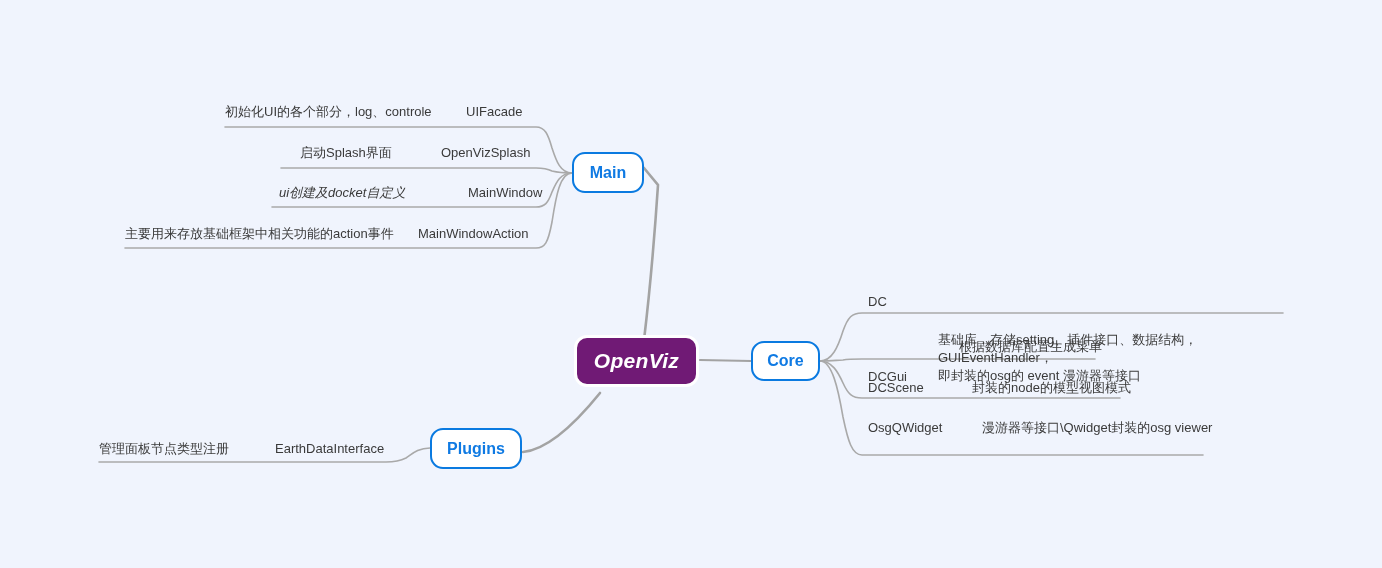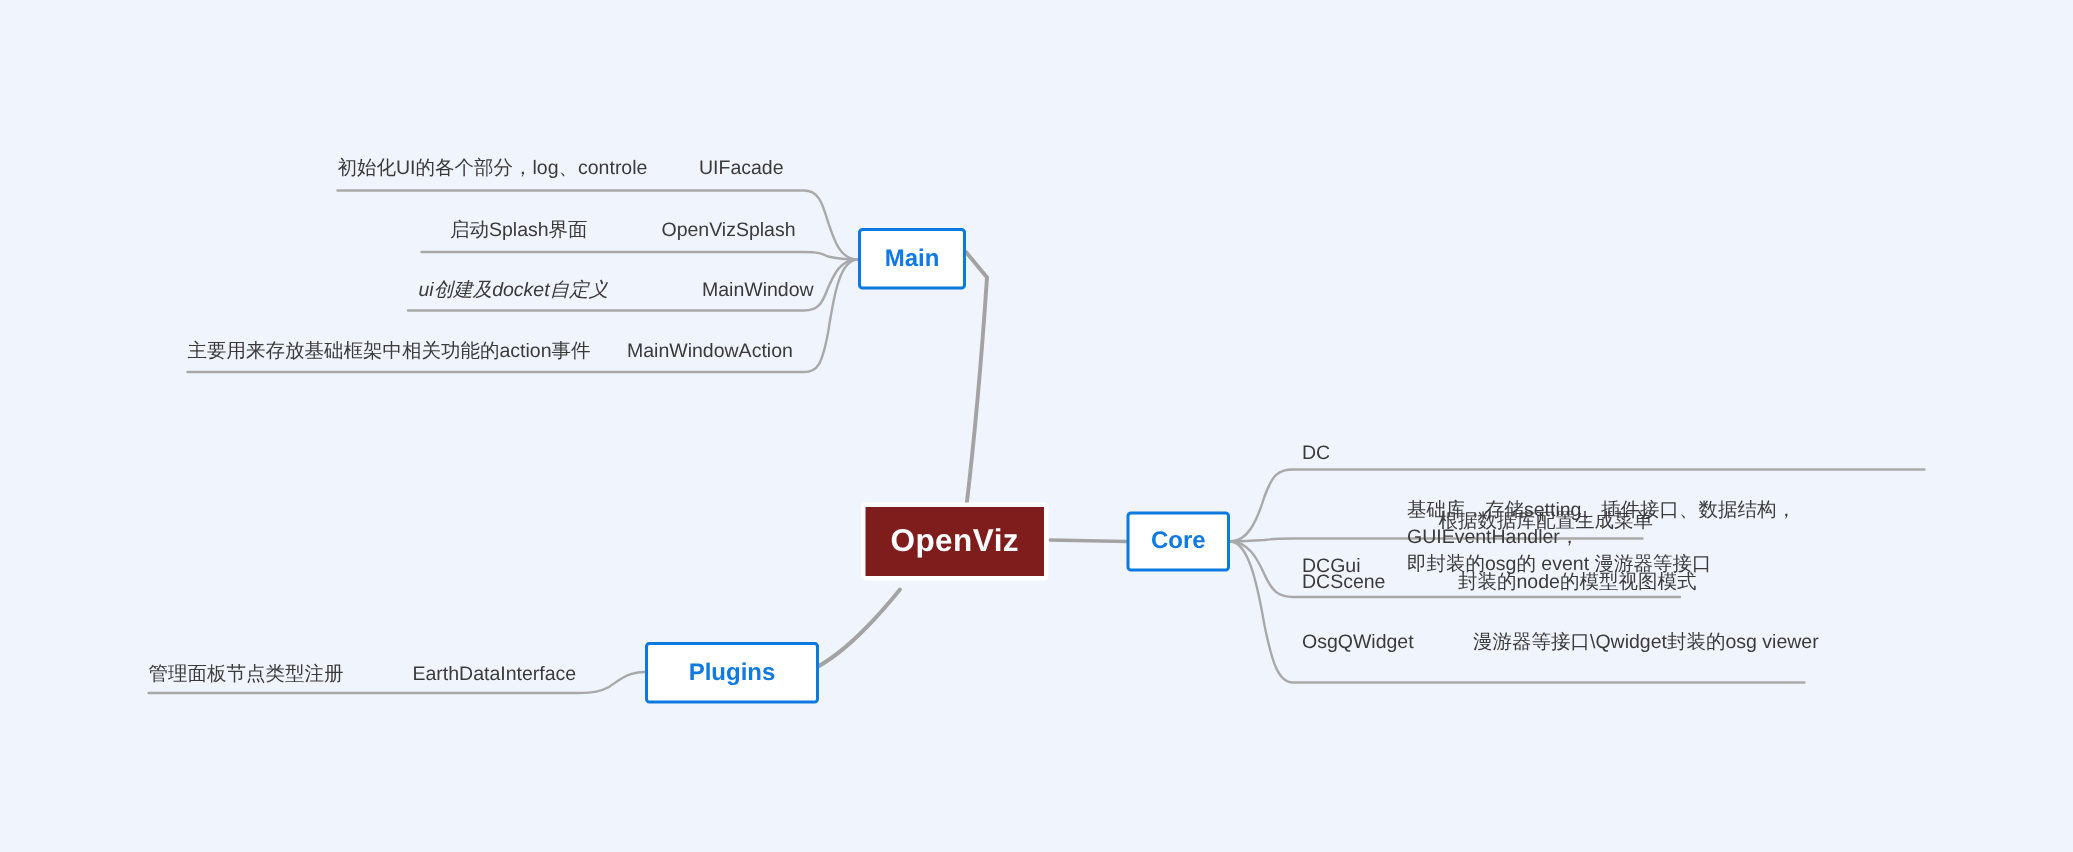--- a/index.html
+++ b/index.html
@@ -27,32 +27,33 @@
     width: 1382px;
     height: 568px;
     pointer-events: none;
   }
   .node-box {
     position: absolute;
     box-sizing: border-box;
     display: flex;
     align-items: center;
     justify-content: center;
-    border-radius: 3px;
+    border-radius: 13px;
     white-space: nowrap;
     cursor: pointer;
   }
   .node-root {
-    background: #7f1d1d;
+    background: #701a75;
     border: 3px solid #ffffff;
     color: #ffffff;
     font-weight: bold;
     font-size: 21px;
     letter-spacing: 0.3px;
     box-shadow: 0 0 0 0px rgba(0,0,0,0);
+    font-style: italic;
   }
   .node-branch {
     background: #ffffff;
     border: 2.5px solid #0a7ae0;
     color: #0f7ae3;
     font-weight: bold;
     font-size: 16px;
   }
   .leaf {
     position: absolute;
@@ -148,21 +149,21 @@
   <div class="leaf" style="left:868px; top:379px; width:252px;">
     <span class="leaf-name" style="position:absolute; left:0px; top:0px;">DCScene</span>
     <span class="leaf-desc" style="position:absolute; left:104px; top:0px;">封装的node的模型视图模式</span>
   </div>
 
   <div class="leaf" style="left:868px; top:419px; width:335px;">
     <span class="leaf-name" style="position:absolute; left:0px; top:0px;">OsgQWidget</span>
     <span class="leaf-desc" style="position:absolute; left:114px; top:0px;">漫游器等接口\Qwidget封装的osg viewer</span>
   </div>
 
-  <div class="node-box node-branch" style="left:430px; top:428px; width:116px; height:41px;">
+  <div class="node-box node-branch" style="left:430px; top:428px; width:92px; height:41px;">
     <span>Plugins</span>
   </div>
 
   <div class="leaf" style="left:99px; top:440px; width:287px;">
     <span class="leaf-desc" style="position:absolute; left:0px; top:0px;">管理面板节点类型注册</span>
     <span class="leaf-name" style="position:absolute; left:176px; top:0px;">EarthDataInterface</span>
   </div>
 
 </div>
 

